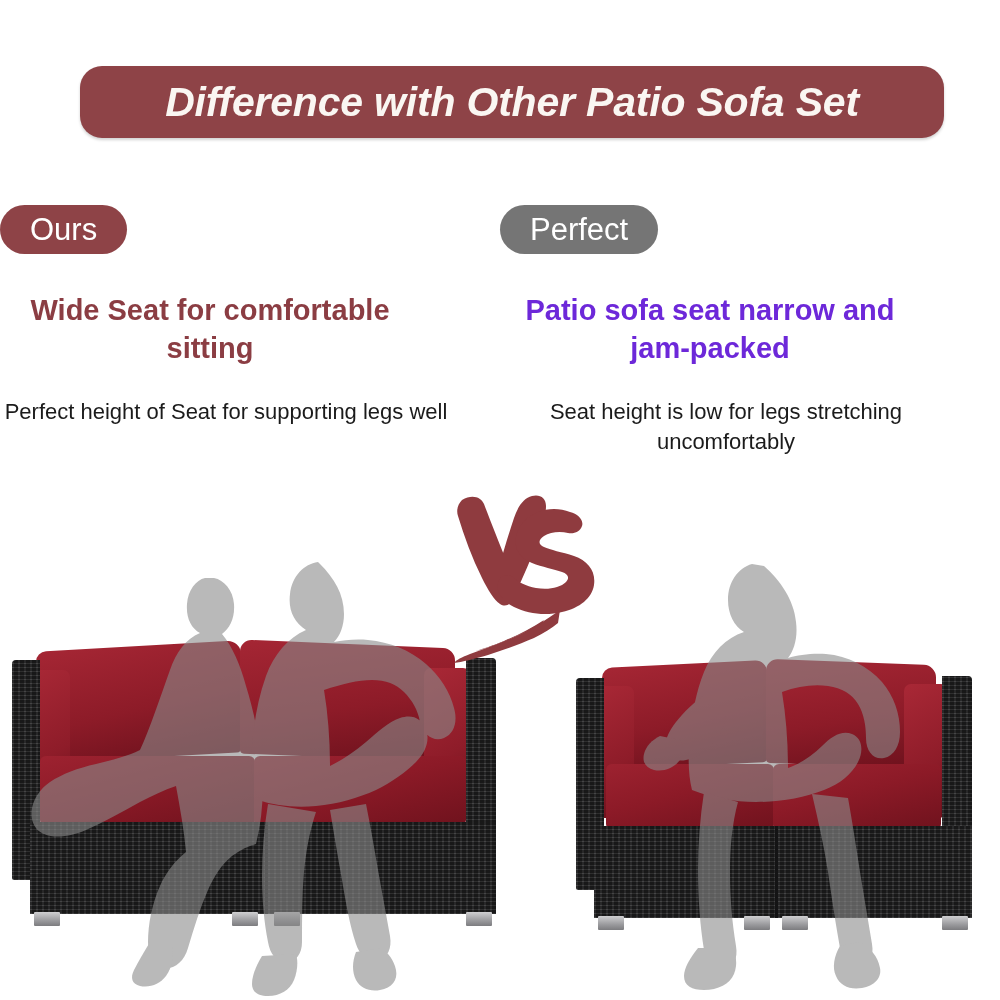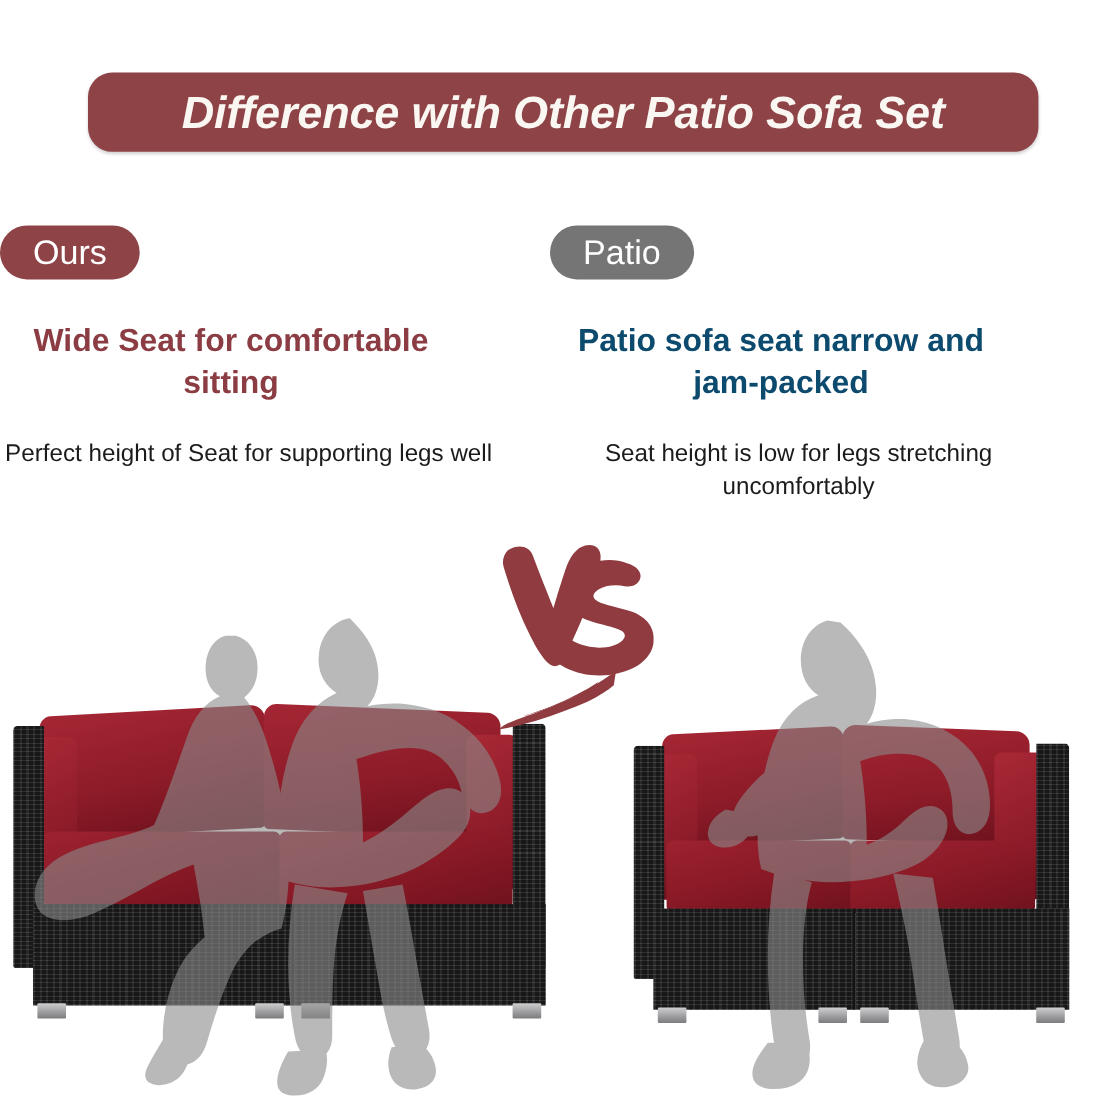--- a/index.html
+++ b/index.html
@@ -70,21 +70,21 @@
 
   .col-heading {
     margin-top: 38px;
     width: 420px;
     text-align: center;
     font-size: 29px;
     line-height: 1.30;
     font-weight: bold;
   }
   .col-heading.ours   { color: #8b3d43; }
-  .col-heading.others { color: #0c4a6e; }
+  .col-heading.others { color: #6d28d9; }
 
   .col-sub {
     margin-top: 30px;
     width: 452px;
     text-align: center;
     font-size: 22px;
     line-height: 1.34;
     color: #1b1b1b;
   }
 
@@ -158,21 +158,21 @@
     <div class="col">
       <div class="badge badge-ours">
         <span data-bind="comparison.columns.0.badge_label">Ours</span>
       </div>
       <div class="col-heading ours" data-bind="comparison.columns.0.heading">Wide Seat for comfortable sitting</div>
       <div class="col-sub" data-bind="comparison.columns.0.subtext">Perfect height of Seat for supporting legs well</div>
     </div>
 
     <div class="col">
       <div class="badge badge-others">
-        <span data-bind="comparison.columns.1.badge_label">Patio</span>
+        <span data-bind="comparison.columns.1.badge_label">Perfect</span>
       </div>
       <div class="col-heading others" data-bind="comparison.columns.1.heading">Patio sofa seat narrow and jam-packed</div>
       <div class="col-sub" data-bind="comparison.columns.1.subtext">Seat height is low for legs stretching uncomfortably</div>
     </div>
 
   </div>
 
   <div class="scene scene-left">
 
     <div class="sofa cushion-back" style="left:36px; top:86px; width:205px; height:112px; border-radius:10px 14px 4px 4px; transform:skewY(-3.2deg);"></div>

